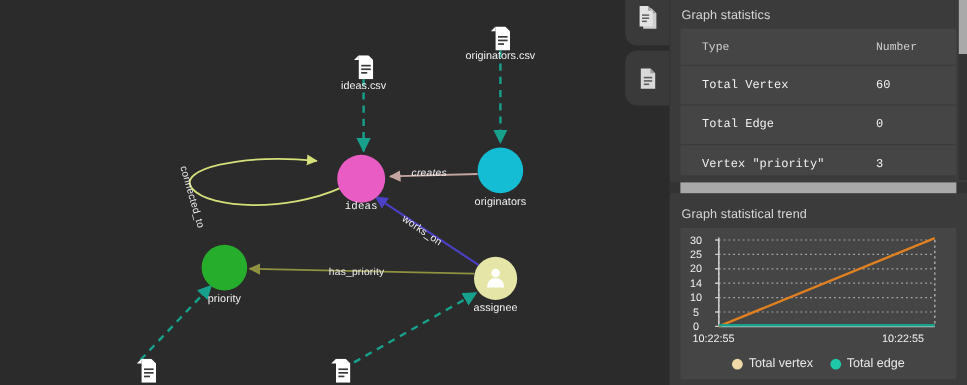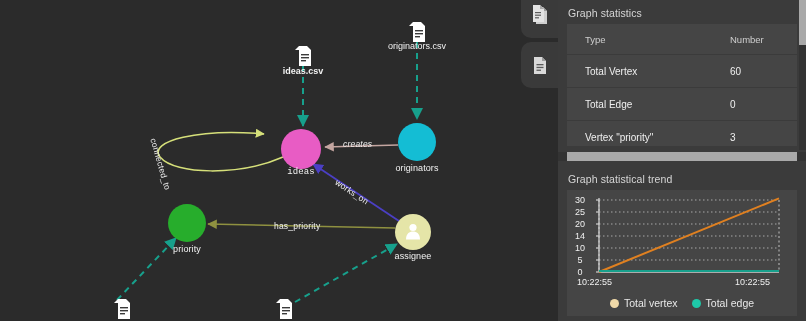--- a/index.html
+++ b/index.html
@@ -52,21 +52,21 @@
     background:#3b3b3b;overflow:hidden;
   }
   .panel{position:absolute;left:0;width:248px;background:#3b3b3b;}
   .panel-title{
     font-size:10.5px;color:#d6d6d6;padding:7px 0 6px 10px;
     letter-spacing:.1px;
   }
   .stats-panel{top:0;height:150px;}
   .stats-body{
     position:absolute;left:9px;top:24px;width:230px;height:122px;
-    background:#454545;overflow:hidden;
+    background:#454545;overflow:hidden;font-family:Liberation Mono, monospace;
   }
   .stat-row{
     display:flex;align-items:center;height:33px;
     border-bottom:1px solid #3b3b3b;padding:0 0 0 18px;
     box-sizing:border-box;
   }
   .stat-row.header{height:31px;}
   .stat-row .c-type{flex:0 0 145px;font-size:10px;color:#f0f0f0;}
   .stat-row .c-num{flex:1;font-size:10px;color:#f0f0f0;}
   .stat-row.header .c-type,.stat-row.header .c-num{
@@ -168,21 +168,21 @@
 
     <div class="file-icon" style="left:303px;top:46px;">
       <svg width="16" height="20" viewBox="0 0 16 20">
         <path d="M4,0 L12,0 L16,4 L16,20 L4,20 Z" fill="#ffffff"></path>
         <path d="M4,0 L4,4 L0,4 Z" fill="#ffffff"></path>
         <rect x="6" y="8" width="8" height="1.4" fill="#3a3a3a"></rect>
         <rect x="6" y="11" width="8" height="1.4" fill="#3a3a3a"></rect>
         <rect x="6" y="14" width="5" height="1.4" fill="#3a3a3a"></rect>
       </svg>
     </div>
-    <div class="file-label" style="left:303px;top:66px;font-weight:bold;">ideas.csv</div>
+    <div class="file-label" style="left:303px;top:66px;">ideas.csv</div>
 
     <div class="file-icon" style="left:417px;top:22px;">
       <svg width="16" height="20" viewBox="0 0 16 20">
         <path d="M4,0 L12,0 L16,4 L16,20 L4,20 Z" fill="#ffffff"></path>
         <path d="M4,0 L4,4 L0,4 Z" fill="#ffffff"></path>
         <rect x="6" y="8" width="8" height="1.4" fill="#3a3a3a"></rect>
         <rect x="6" y="11" width="8" height="1.4" fill="#3a3a3a"></rect>
         <rect x="6" y="14" width="5" height="1.4" fill="#3a3a3a"></rect>
       </svg>
     </div>

